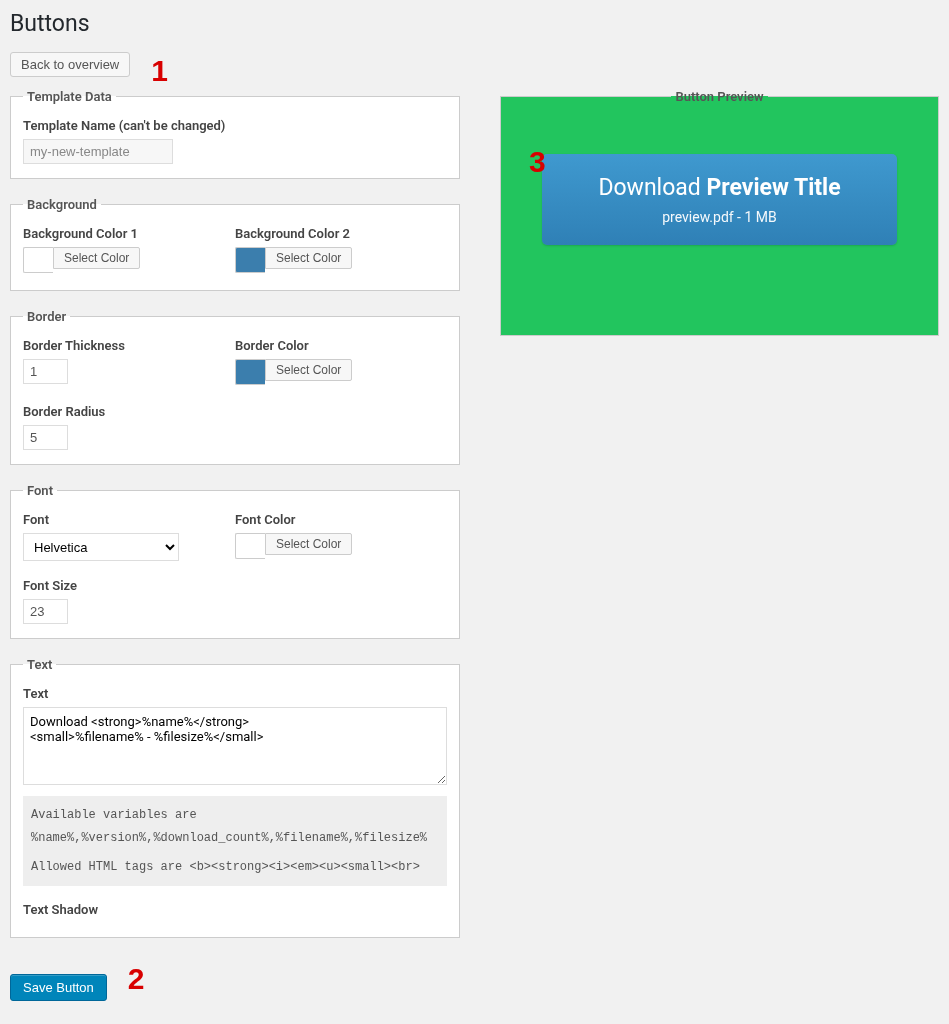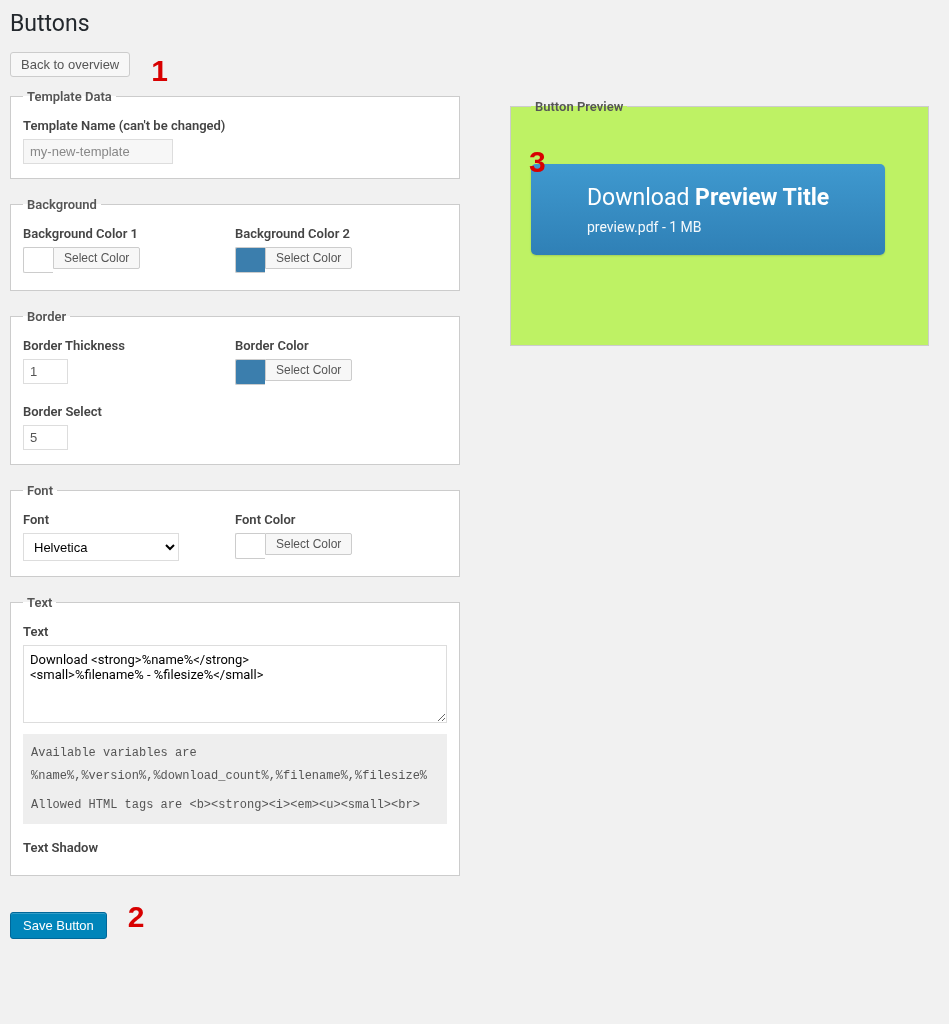--- a/index.html
+++ b/index.html
@@ -122,25 +122,25 @@
   .annot {
     color: #d80000;
     font-weight: 700;
     font-size: 30px;
     font-family: Arial, sans-serif;
   }
   .annot-inline { vertical-align: middle; margin-left: 6px; }
   .annot-3 { position: absolute; top: 56px; left: 519px; }
   .preview-fieldset {
     border: 1px solid #ccc;
-    background: #bef264;
+    background: #22c55e;
     padding: 50px 20px 90px 20px;
-    text-align: left;
+    text-align: center;
     position: relative;
-    margin: 10px;
+    margin: 0;
   }
   .preview-btn {
     display: inline-block;
     background: linear-gradient(to bottom, #3f99cf, #2f80b6);
     color: #fff;
     padding: 20px 56px;
     border-radius: 5px;
     min-width: 260px;
     box-shadow: 0 1px 2px rgba(0,0,0,.15);
   }
@@ -198,41 +198,45 @@
         </div>
         <div class="col">
           <div class="field-label">Border Color</div>
           <div class="color-picker">
             <span class="swatch" style="background:#3b7ead"></span>
             <button class="select-color">Select Color</button>
           </div>
         </div>
       </div>
       <div class="spacer-top">
-        <div class="field-label">Border Select</div>
+        <div class="field-label">Border Radius</div>
         <input type="text" class="small-num" value="5" style="">
       </div>
     </fieldset>
 
     <fieldset>
       <legend>Font</legend>
       <div class="row">
         <div class="col">
           <div class="field-label">Font</div>
           <select>
             <option>Helvetica</option>
           </select>
         </div>
         <div class="col">
           <div class="field-label">Font Color</div>
           <div class="color-picker">
             <span class="swatch" style="background:#ffffff"></span>
             <button class="select-color">Select Color</button>
           </div>
         </div>
+      </div>
+      <div class="spacer-top">
+        <div class="field-label">Font Size</div>
+        <input type="text" class="small-num" value="23" style="">
       </div>
     </fieldset>
 
     <fieldset>
       <legend>Text</legend>
       <div class="field-label">Text</div>
       <textarea style="">Download &lt;strong&gt;%name%&lt;/strong&gt;
 &lt;small&gt;%filename% - %filesize%&lt;/small&gt;</textarea>
       <div class="hints">
         <div>Available variables are %name%,%version%,%download_count%,%filename%,%filesize%</div>

